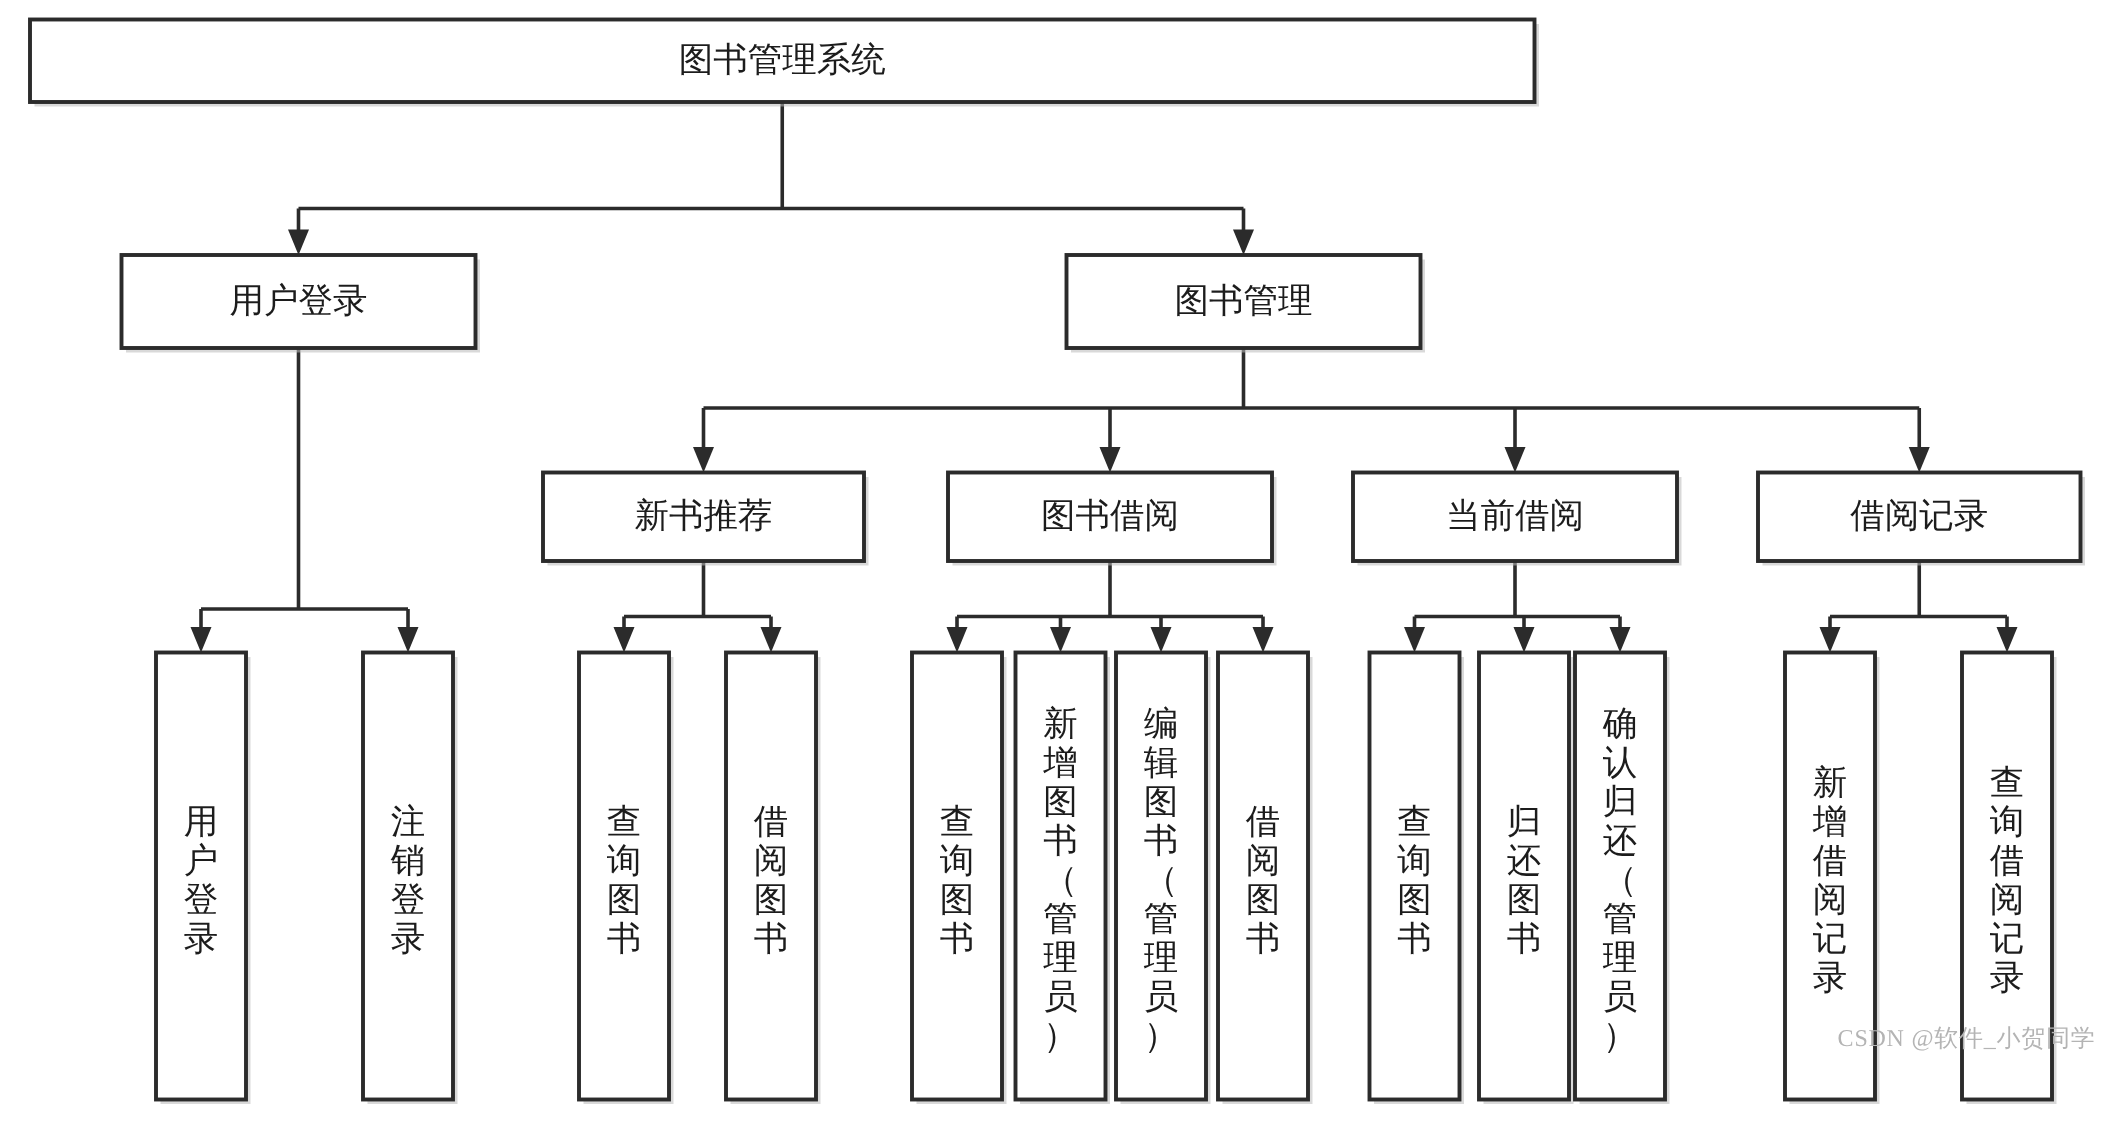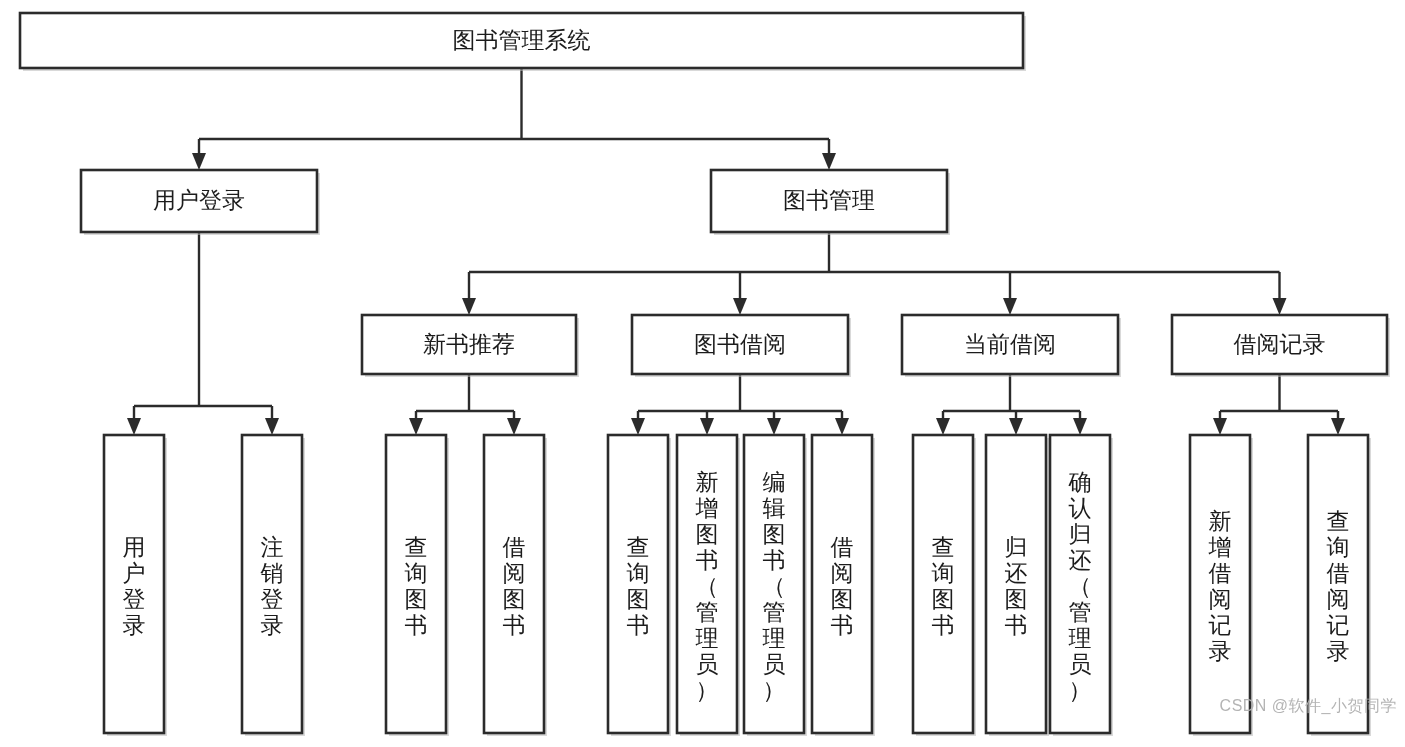--- a/index.html
+++ b/index.html
@@ -55,22 +55,22 @@
   .label-h {
     font-size: 23px;
   }
   .label-v-char {
     font-size: 23px;
     text-anchor: middle;
   }
   .watermark {
     position: absolute;
     right: 8px;
-    bottom: 0;
-    font-family: Liberation Sans, sans-serif;
+    bottom: 14px;
+    font-family: Liberation Serif, serif;
     font-size: 16px;
     color: #b4b4b4;
     white-space: nowrap;
     letter-spacing: 0.5px;
   }
 </style>
 </head>
 <body>
 
 <div id="diagram-root">

